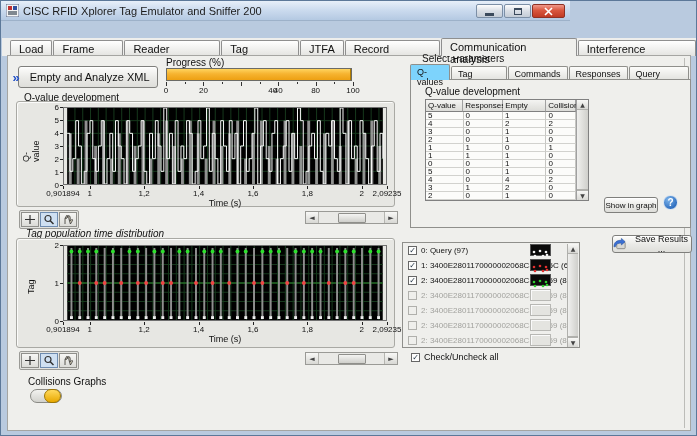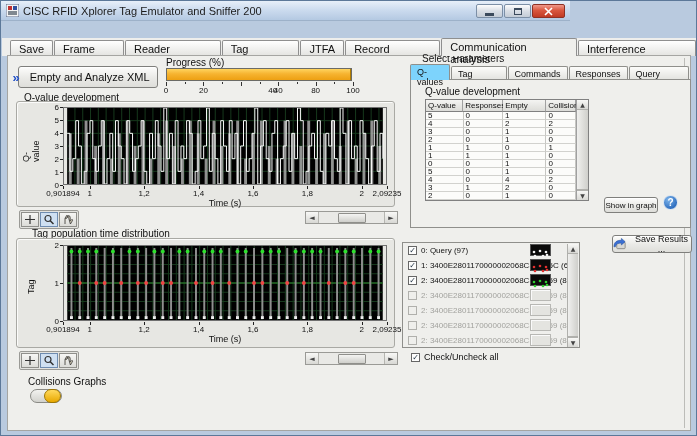--- a/index.html
+++ b/index.html
@@ -134,21 +134,21 @@
         </div>
       <div class="winbtn close">
         <svg width="9" height="9" viewBox="0 0 9 9">
             <path d="M1 1 L8 8 M8 1 L1 8" stroke="#fff" stroke-width="1.6"></path>
           </svg>
       </div>
     </div>
   </div>
 
   <div id="tabstrip">
-      <div class="mtab">Save</div>
+      <div class="mtab">Load</div>
       <div class="mtab">Frame info</div>
       <div class="mtab">Reader analysis</div>
       <div class="mtab">Tag analysis</div>
       <div class="mtab">JTFA</div>
       <div class="mtab">Record analysis</div>
       <div class="mtab active">Communication analysis</div>
       <div class="mtab">Interference analysis</div>
     </div>
 
   <div id="content">
@@ -325,21 +325,21 @@
             <path d="M3 10 V5 C3 3 4 3 4 5 M4 5 V3 C4 1 5.4 1 5.4 3 M5.4 4 V2.4 C5.4 0.8 6.8 0.8 6.8 2.6 M6.8 4.4 V3 C6.8 1.6 8.2 1.8 8.2 3.4 V7 L9.5 5.8 C10.5 5 11 6 10.2 7 L8.4 10 Z" fill="#e8e0c8" stroke="#333" stroke-width="0.8"></path>
           </svg>
         </div>
       </div>
     <div class="hscroll" style="left:297px; top:155px;">
       <div class="sb-arrow">◄</div>
       <div class="hthumb"></div>
       <div class="sb-arrow">►</div>
     </div>
 
-    <div class="graph-title" style="left:24px; top:172px;">Tag population time distribution</div>
+    <div class="graph-title" style="left:18px; top:172px;font-style:italic;">Tag population time distribution</div>
     <div class="graph-panel" id="gpanel2" style="left:8px; top:182px; height:110px;">
         <div class="ylab" style="left: 2px; top: 38px; width: 24px;">Tag</div>
         <div class="ytick" style="left: 26px; top: 2px;">2</div>
         <div class="axmark" style="left: 43px; top: 6px; width: 3px; height: 1px;"></div>
         <div class="ytick" style="left: 26px; top: 40px;">1</div>
         <div class="axmark" style="left: 43px; top: 44px; width: 3px; height: 1px;"></div>
         <div class="ytick" style="left: 26px; top: 78px;">0</div>
         <div class="axmark" style="left: 43px; top: 82px; width: 3px; height: 1px;"></div>
         <svg width="324" height="76" viewBox="0 0 324 76" class="plot-svg" style="top: 6px;">
           <rect x="0" y="0" width="324" height="76" fill="#000000"></rect>

